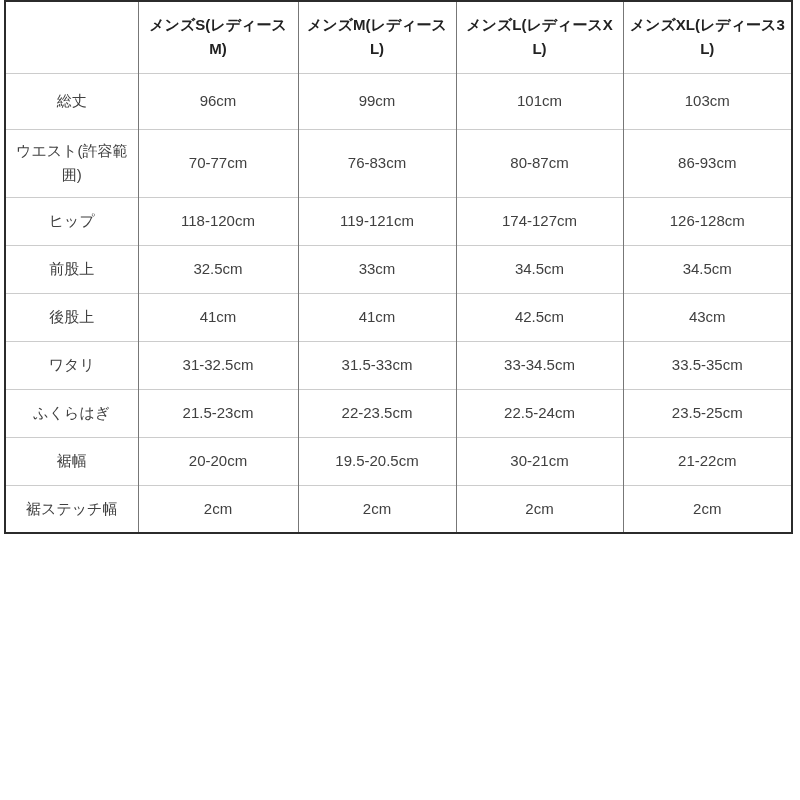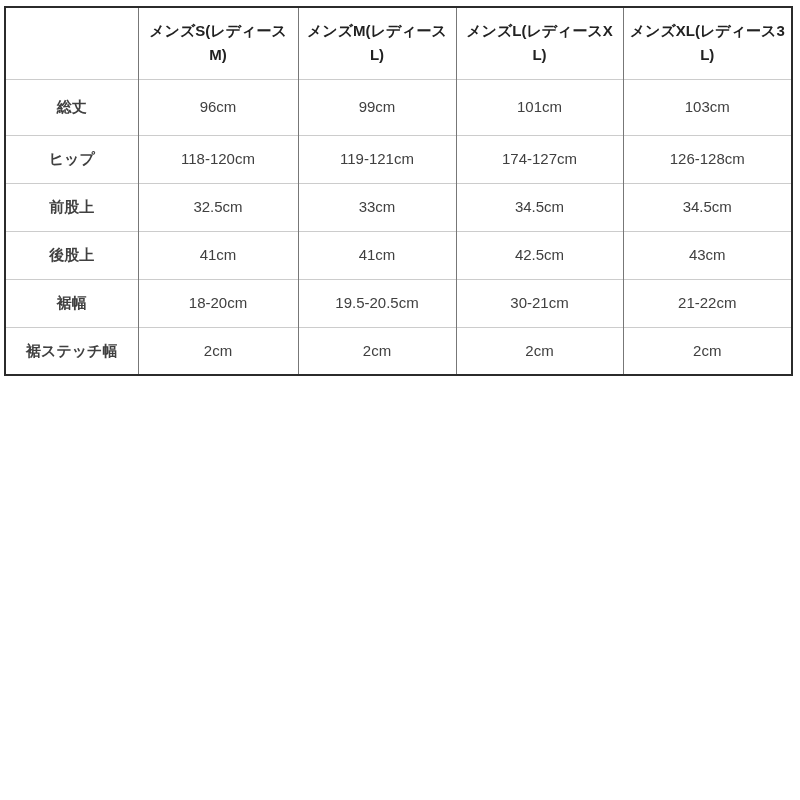--- a/index.html
+++ b/index.html
@@ -19,21 +19,21 @@
   .page{
     width:800px;
     height:800px;
     background:var(--bg);
     overflow:hidden;
   }
   table.size-chart{
     border-collapse:collapse;
     table-layout:fixed;
     margin-left:4px;
-    margin-top:6px;
+    margin-top:0;
     width:752px;
     background:var(--bg);
     border:2px solid var(--outer-border);
   }
   table.size-chart th,
   table.size-chart td{
     border-top:1px solid var(--row-line);
     border-left:1px solid var(--col-line);
     text-align:center;
     vertical-align:middle;
@@ -47,21 +47,21 @@
   table.size-chart th:first-child,
   table.size-chart td:first-child{
     border-left:none;
   }
   table.size-chart thead th{
     border-top:none;
     font-weight:bold;
     color:var(--header-text);
   }
   table.size-chart tbody th{
-    font-weight:bold;
+    font-weight:normal;
     color:var(--cell-text);
   }
   table.size-chart tbody td{
     color:var(--cell-text);
   }
   tr.h-header{height:72px;}
   tr.h-tall{height:68px;}
   tr.h-mid{height:56px;}
   tr.h-std{height:48px;}
 </style>
@@ -89,20 +89,27 @@
     </thead>
     <tbody>
 
     <tr class="h-mid">
           <th>総丈</th>
           <td>96cm</td>
           <td>99cm</td>
           <td>101cm</td>
           <td>103cm</td>
         </tr>
+        <tr class="h-tall">
+          <th>ウエスト(許容範囲)</th>
+          <td>70-77cm</td>
+          <td>76-83cm</td>
+          <td>80-87cm</td>
+          <td>86-93cm</td>
+        </tr>
         <tr class="h-std">
           <th>ヒップ</th>
           <td>118-120cm</td>
           <td>119-121cm</td>
           <td>174-127cm</td>
           <td>126-128cm</td>
         </tr>
         <tr class="h-std">
           <th>前股上</th>
           <td>32.5cm</td>
@@ -111,22 +118,36 @@
           <td>34.5cm</td>
         </tr>
         <tr class="h-std">
           <th>後股上</th>
           <td>41cm</td>
           <td>41cm</td>
           <td>42.5cm</td>
           <td>43cm</td>
         </tr>
         <tr class="h-std">
+          <th>ワタリ</th>
+          <td>31-32.5cm</td>
+          <td>31.5-33cm</td>
+          <td>33-34.5cm</td>
+          <td>33.5-35cm</td>
+        </tr>
+        <tr class="h-std">
+          <th>ふくらはぎ</th>
+          <td>21.5-23cm</td>
+          <td>22-23.5cm</td>
+          <td>22.5-24cm</td>
+          <td>23.5-25cm</td>
+        </tr>
+        <tr class="h-std">
           <th>裾幅</th>
-          <td>18-20cm</td>
+          <td>20-20cm</td>
           <td>19.5-20.5cm</td>
           <td>30-21cm</td>
           <td>21-22cm</td>
         </tr>
         <tr class="h-std">
           <th>裾ステッチ幅</th>
           <td>2cm</td>
           <td>2cm</td>
           <td>2cm</td>
           <td>2cm</td>

